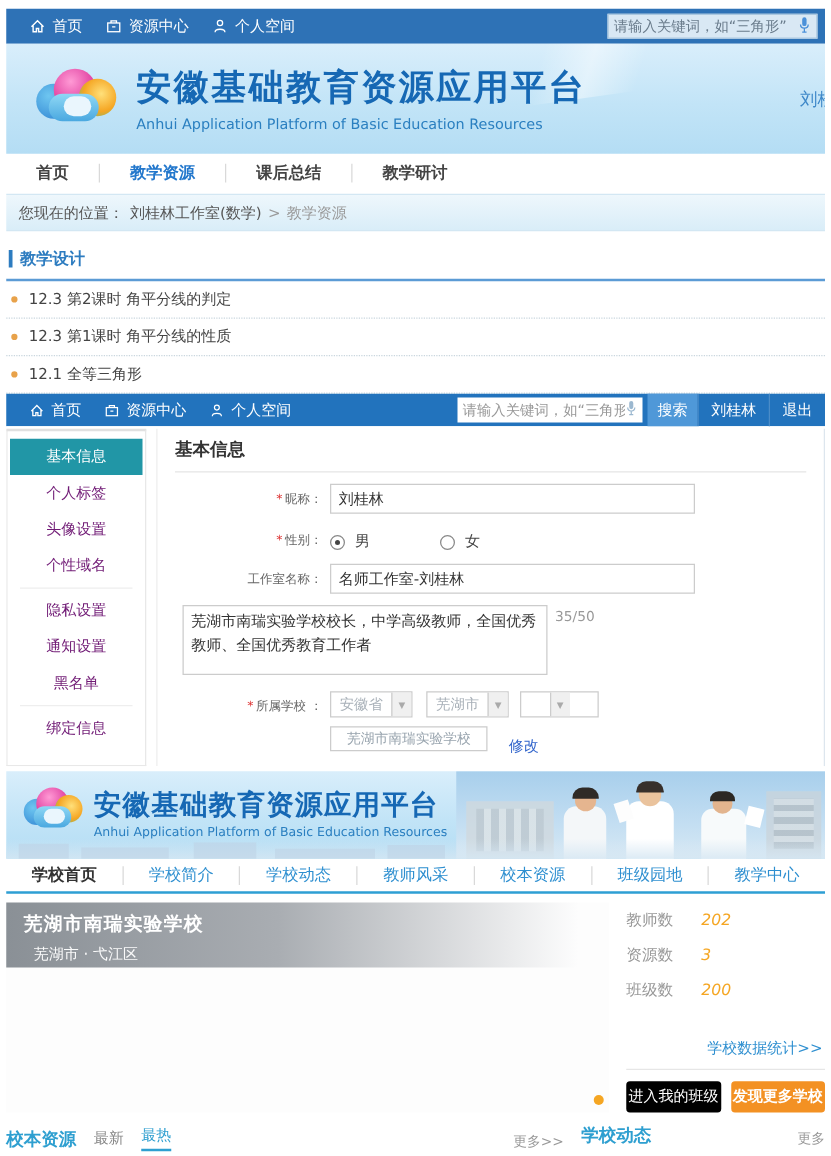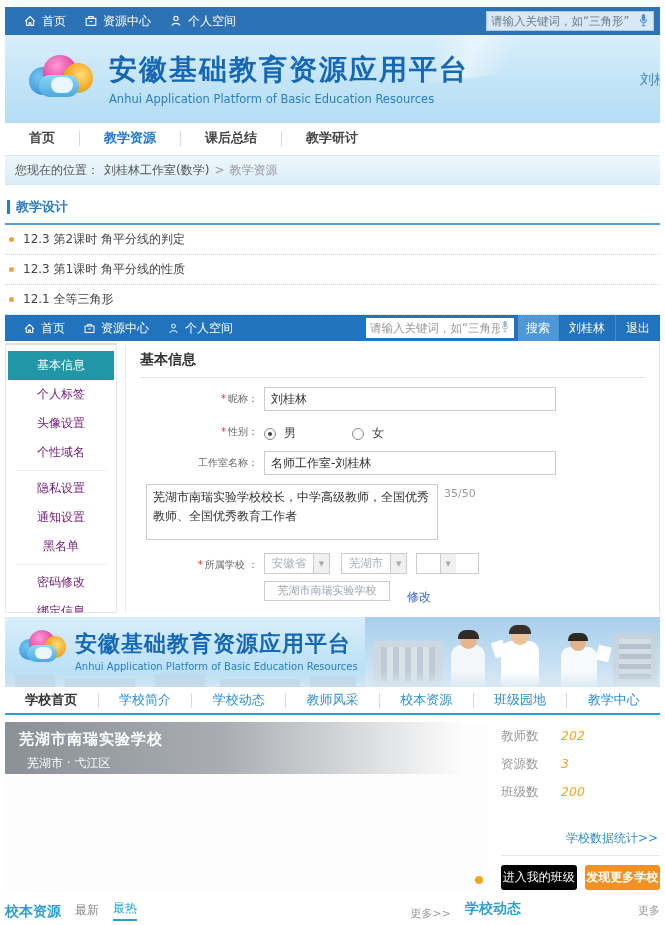--- a/index.html
+++ b/index.html
@@ -277,21 +277,20 @@
     <div class="s2-side">
       <div class="side-it active">基本信息</div>
       <div class="side-it">个人标签</div>
       <div class="side-it">头像设置</div>
       <div class="side-it">个性域名</div>
       <div class="side-div"></div>
       <div class="side-it">隐私设置</div>
       <div class="side-it">通知设置</div>
       <div class="side-it">黑名单</div>
       <div class="side-div"></div>
-      <div class="side-it">密码修改</div>
       <div class="side-it">绑定信息</div>
     </div>
 
     <div class="s2-main">
       <div class="form-title">基本信息</div>
 
       <div class="frow">
         <div class="flabel"><span class="star">*</span><span>昵称：</span></div>
         <div class="fctl"><input class="tinput" readonly="" value="刘桂林" style=""></div>
       </div>

